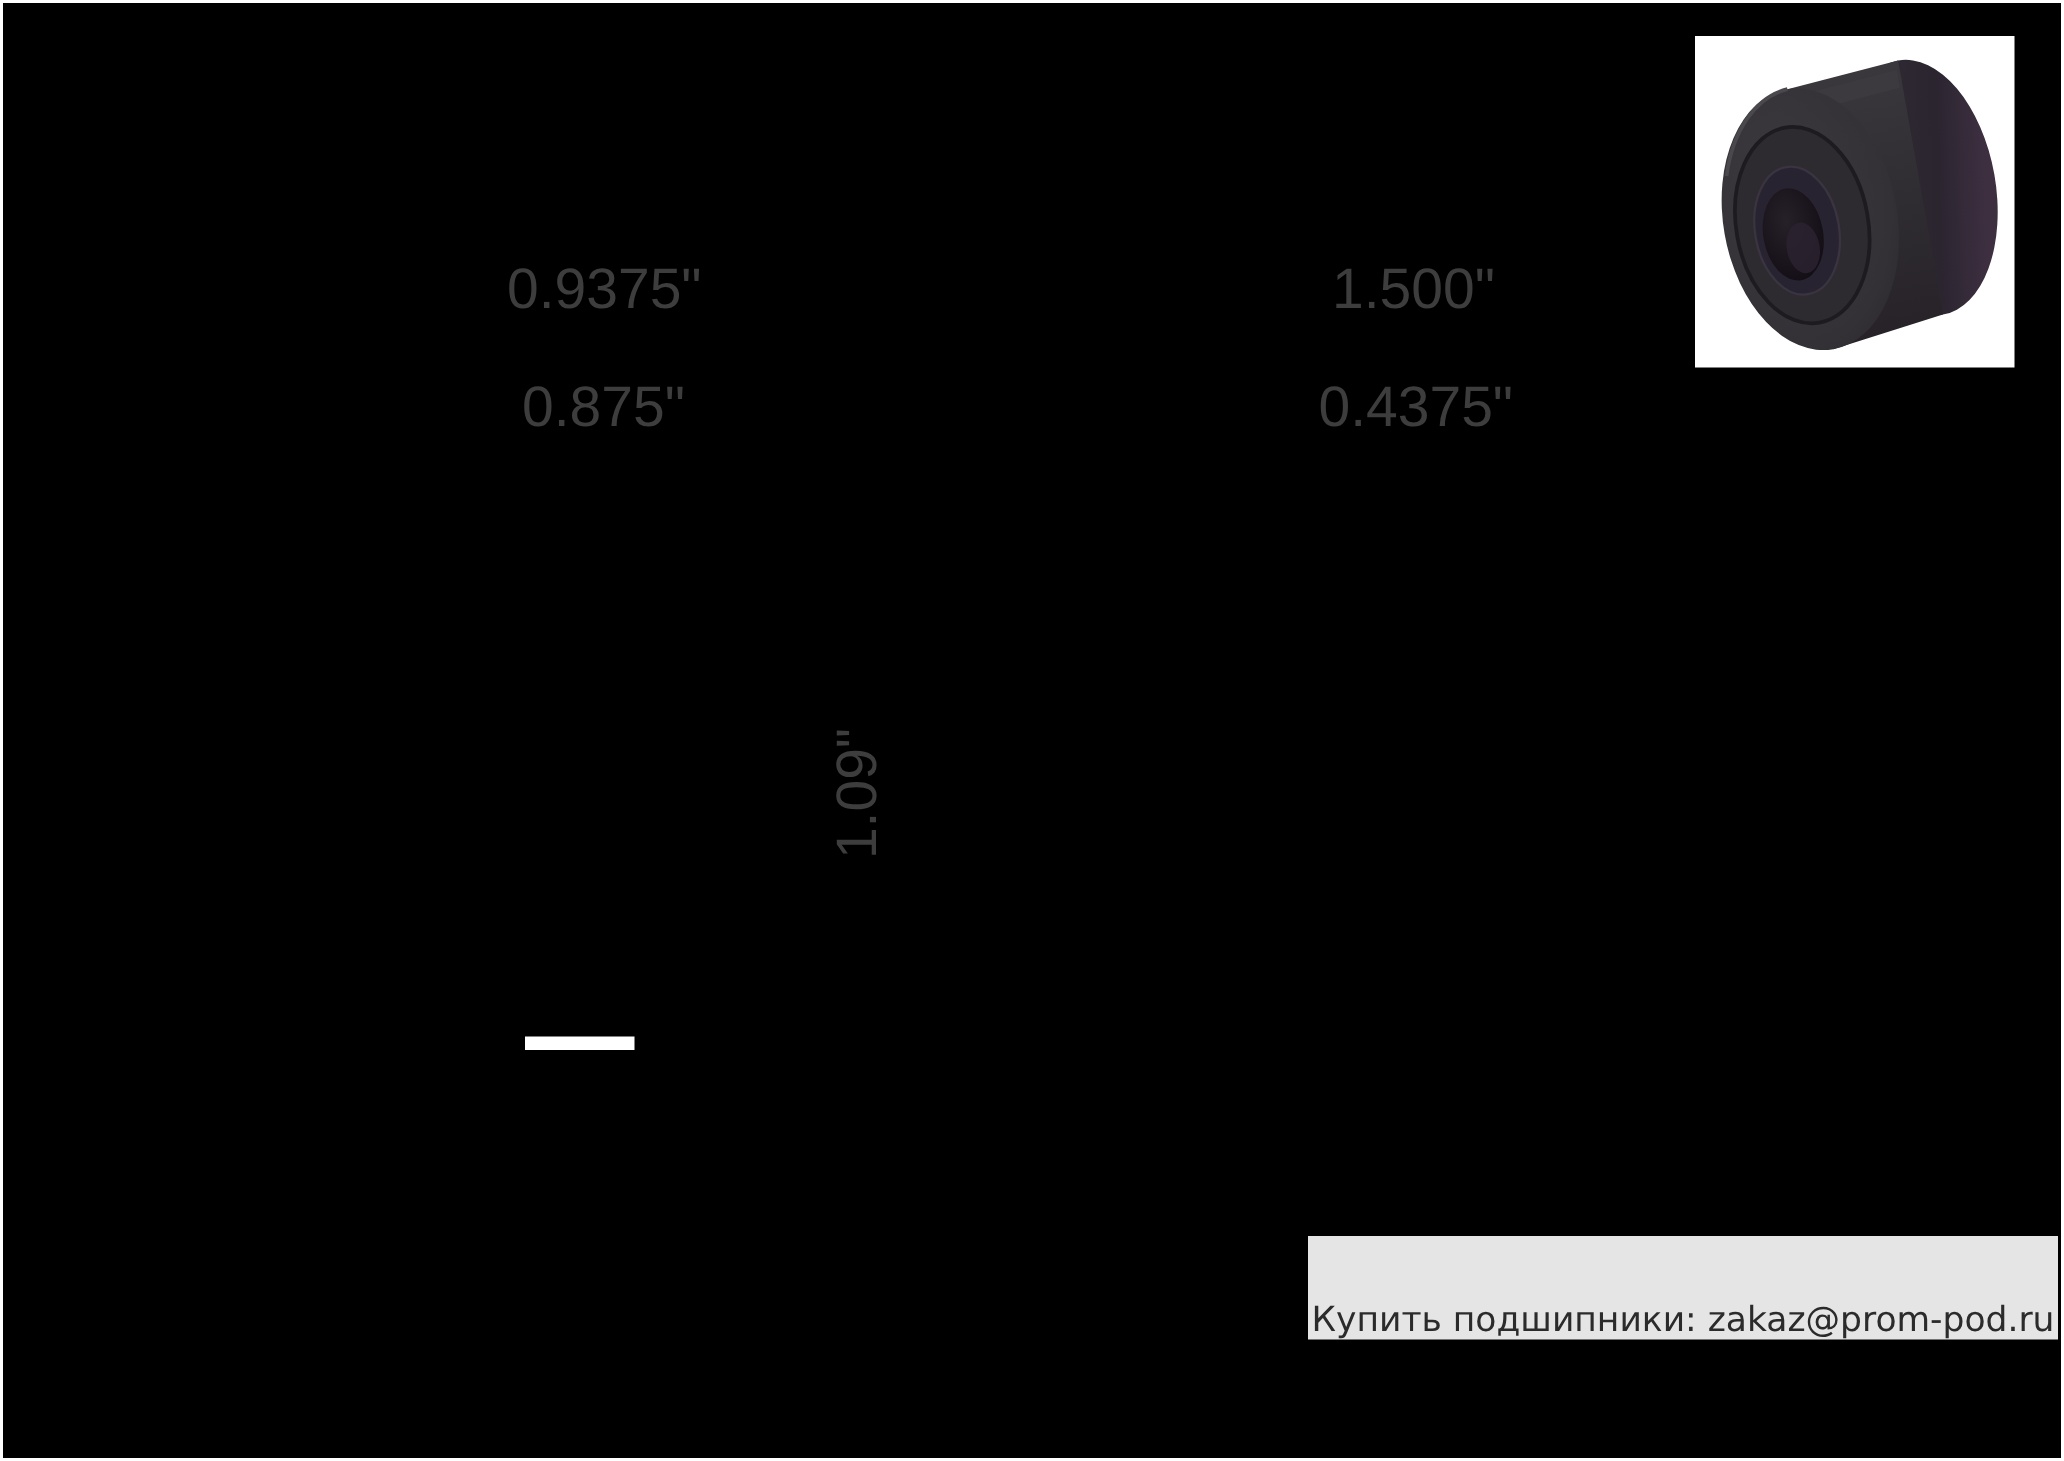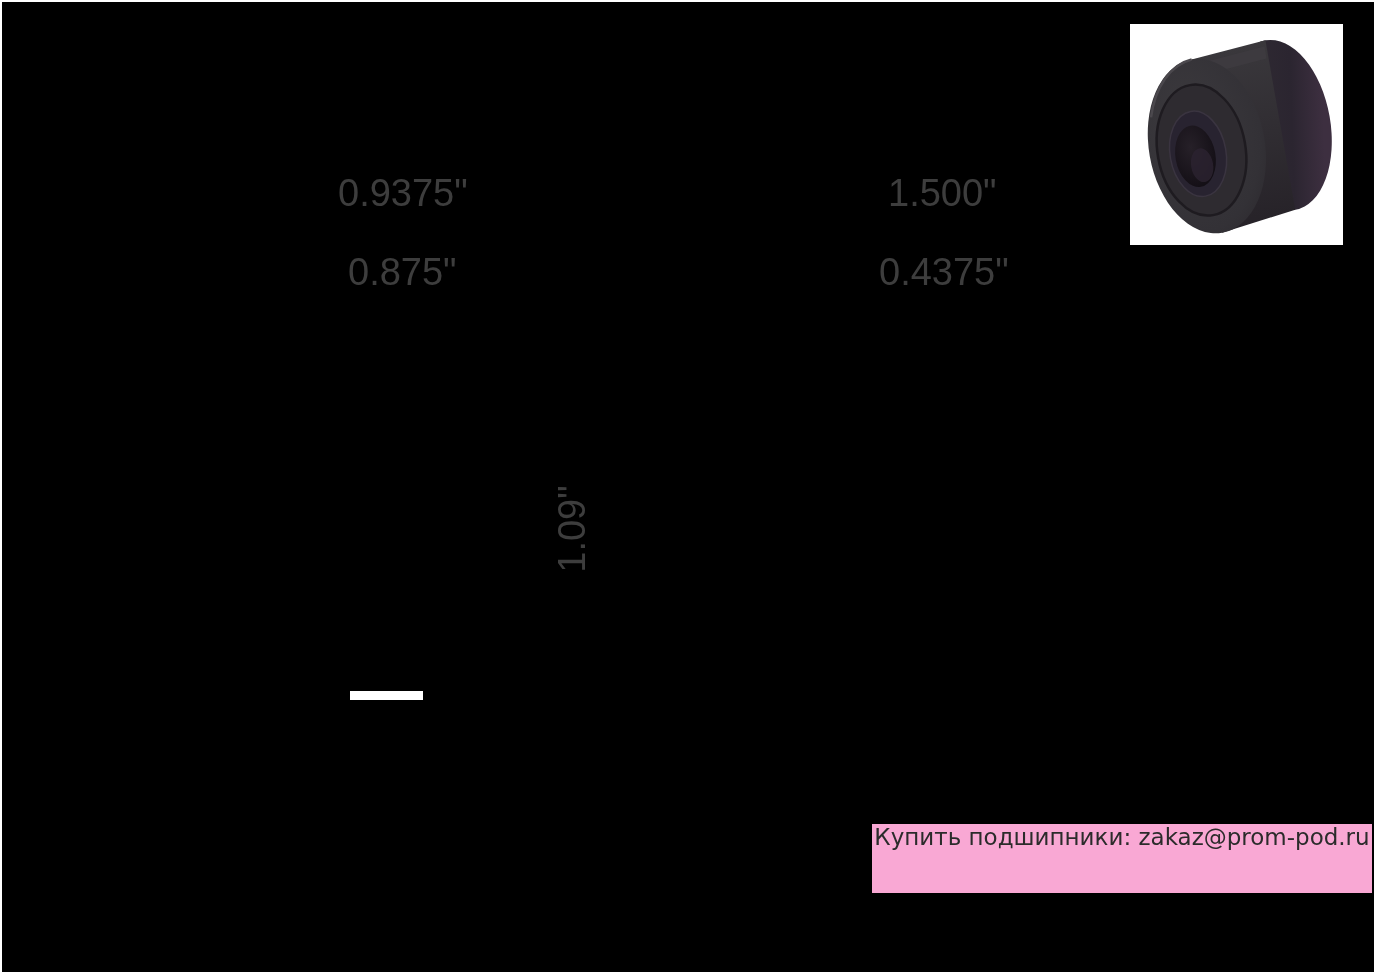--- a/index.html
+++ b/index.html
@@ -42,23 +42,23 @@
     width: 213px;
     height: 221px;
     background: #ffffff;
   }
   .banner {
     position: absolute;
     left: 870px;
     top: 822px;
     width: 500px;
     height: 69px;
-    background: #f9a8d4;
+    background: #e5e5e5;
     display: flex;
-    align-items: flex-start;
+    align-items: flex-end;
     justify-content: center;
   }
   .banner-text {
     font-family: "DejaVu Sans", sans-serif;
     font-size: 23px;
     color: #2b2b2b;
     white-space: nowrap;
   }
 </style>
 </head>

